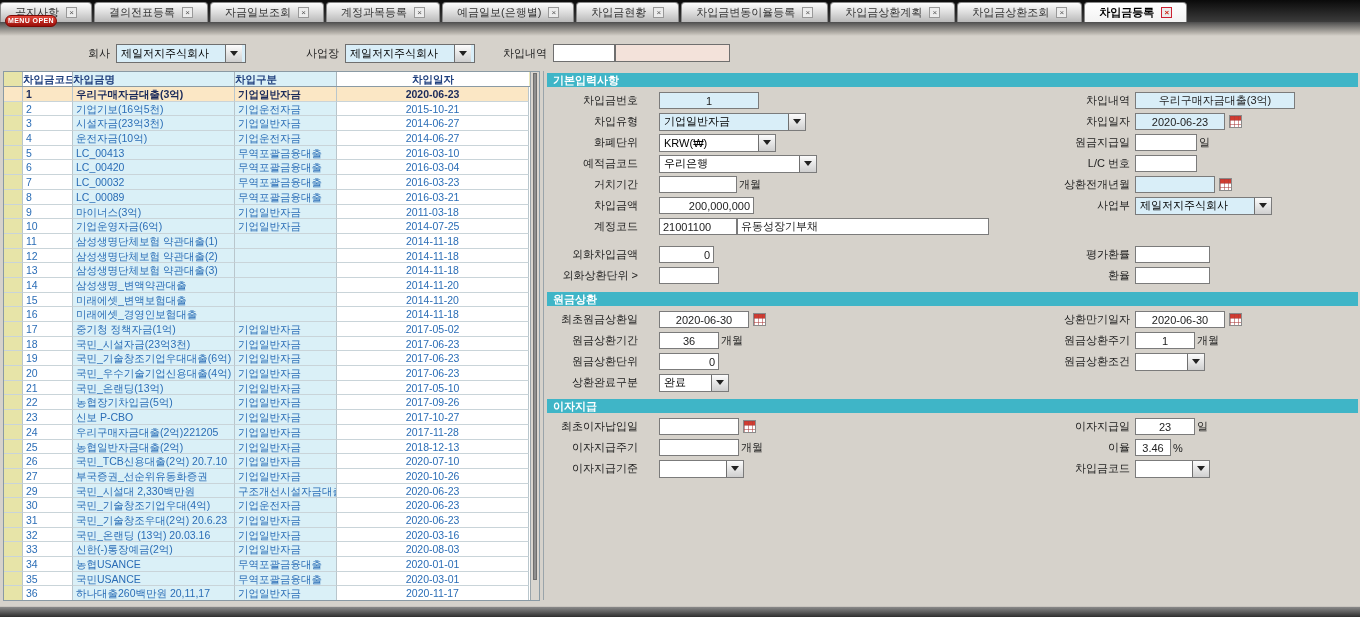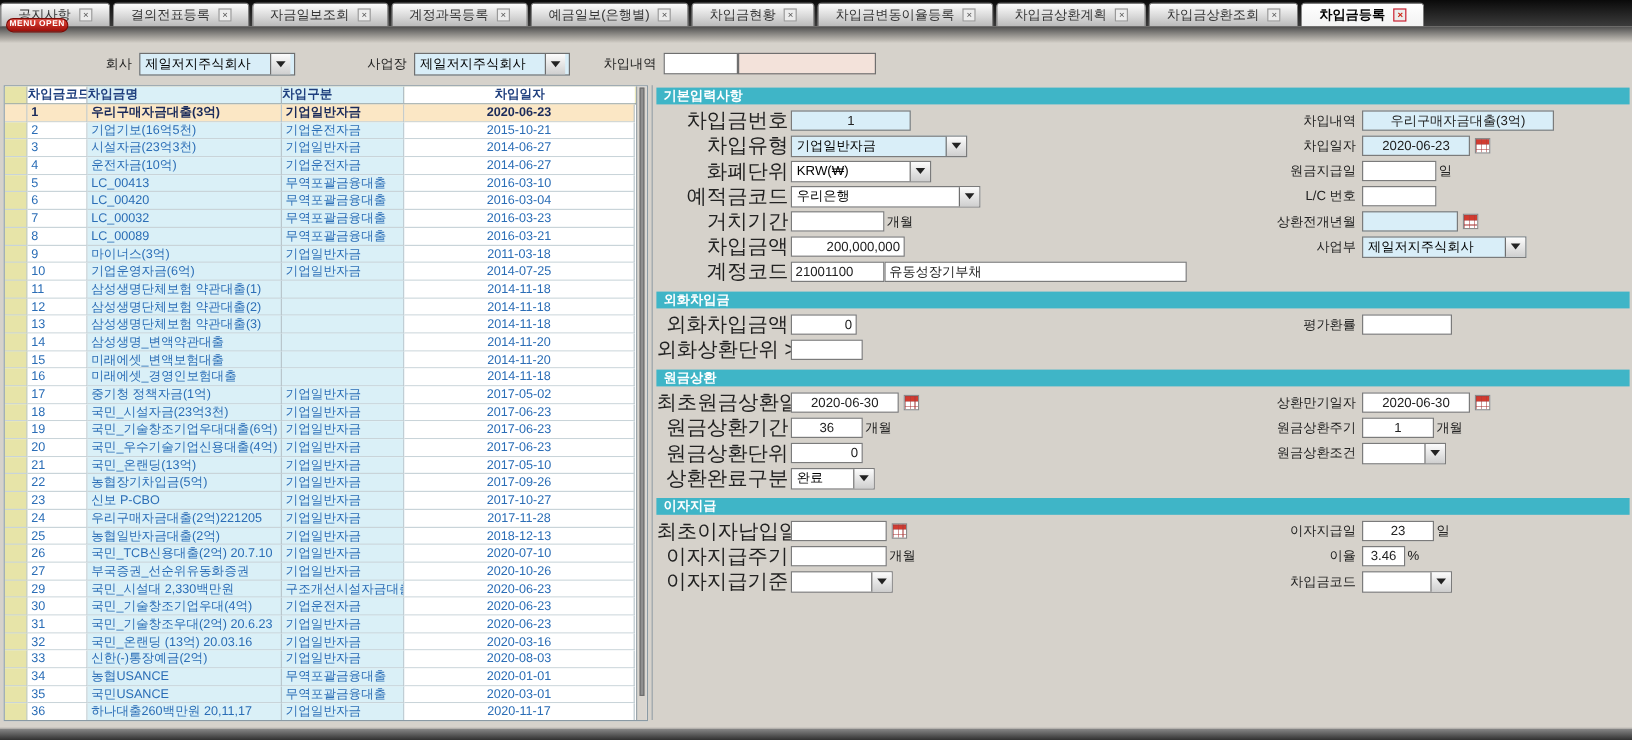--- a/index.html
+++ b/index.html
@@ -53,21 +53,21 @@
   .vthumb { position:absolute; top:1px; left:2px; width:4px; height:96%; background:#8f8f8f; border:1px solid #6e6e6e; }
 
   
   .panel { position:absolute; top:0; left:540px; right:0; bottom:0; border-left:1px solid #9aa4aa; padding-left:3px; }
   .sechead { height:14px; background:#3fb5c7; color:#fff; font-size:11px; font-weight:bold;
     line-height:14px; padding-left:6px; margin-top:2px; }
   .secbody { padding:3px 0 4px 0; }
   .prow { display:flex; align-items:center; height:21px; }
   .pleft { display:flex; align-items:center; width:470px; }
   .pright { display:flex; align-items:center; flex:1; }
-  .plabel { width:112px; text-align:right; padding-right:2px; font-size:17px; color:#222; white-space:nowrap; }
+  .plabel { width:112px; text-align:right; padding-right:21px; font-size:11px; color:#222; white-space:nowrap; }
   .prlabel { width:118px; text-align:right; padding-right:5px; font-size:11px; color:#222; white-space:nowrap; }
   .pin { border:1px solid #7b7b7b; background:#fff; height:17px; font-size:11px; padding:0 3px; color:#222; }
   .pin.blue { background:#d9eef8; }
   .pin.center { text-align:center; }
   .pin.right { text-align:right; }
   .suffix { font-size:11px; color:#222; margin-left:2px; white-space:nowrap; }
   .combo { display:flex; height:18px; border:1px solid #7b7b7b; background:#fff; align-items:center; }
   .combo.blue { background:#d9eef8; }
   .combo .txt { font-size:11px; padding:0 4px; overflow:hidden; white-space:nowrap; flex:1; }
   .cal { display:inline-block; width:13px; height:13px; margin-left:4px; border:1px solid #8a8a8a; background-color:#fff;
@@ -501,36 +501,39 @@
       </div>
       <div class="prow">
         <div class="pleft" style="width:auto">
           <span class="plabel">계정코드</span>
           <input class="pin" style="width: 78px;" value="21001100">
           <input class="pin" style="width: 252px;" value="유동성장기부채">
         </div>
       </div>
     </div>
 
-    <div class="sechead">외화차입금</div>
     <div class="secbody">
       <div class="prow">
         <div class="pleft">
           <span class="plabel">외화차입금액</span>
           <input class="pin right" style="width: 55px;" value="0">
         </div>
         <div class="pright">
           <span class="prlabel">평가환률</span>
           <input class="pin" style="width: 75px;" value="">
         </div>
       </div>
       <div class="prow">
         <div class="pleft">
           <span class="plabel">외화상환단위 &gt;</span>
           <input class="pin" style="width: 60px;" value="">
+        </div>
+        <div class="pright">
+          <span class="prlabel">환율</span>
+          <input class="pin" style="width: 75px;" value="">
         </div>
       </div>
     </div>
 
     <div class="sechead">원금상환</div>
     <div class="secbody">
       <div class="prow">
         <div class="pleft">
           <span class="plabel">최초원금상환일</span>
           <input class="pin center" style="width: 90px;" value="2020-06-30">

